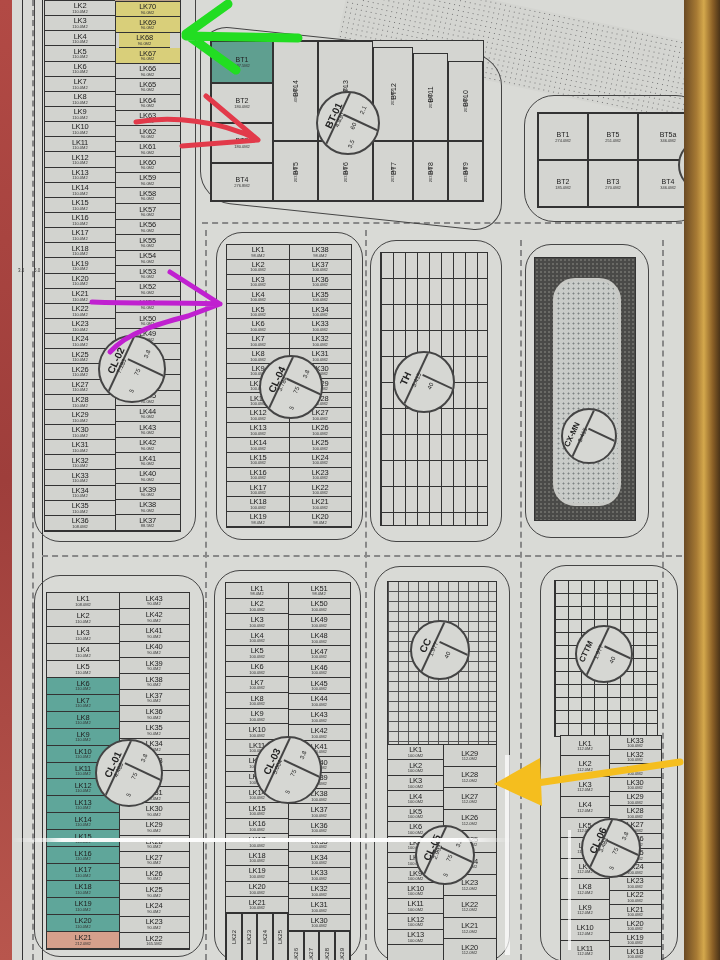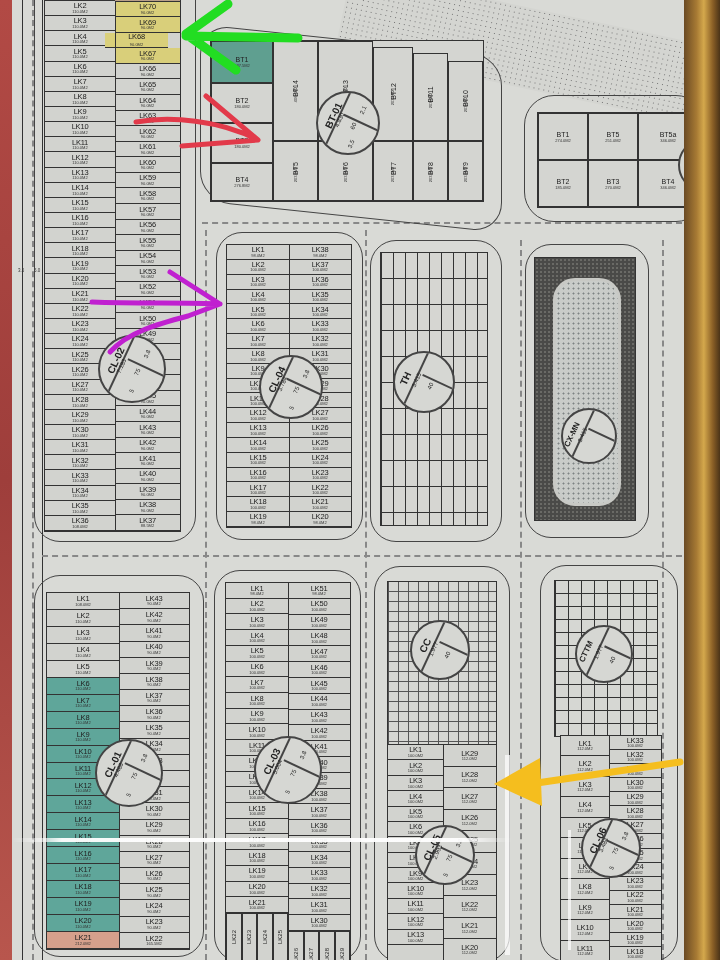--- a/index.html
+++ b/index.html
@@ -214,21 +214,21 @@
       </div>
       <div class="lot brownish" style="left: 70px; top: -15px; width: 65px; height: 15.5714px;"></div>
       <div class="lot yellow" style="left: 70px; top: 0.571429px; width: 65px; height: 15.5714px;">
         <span class="id">LK70</span>
         <span class="area">90.0M2</span>
       </div>
       <div class="lot yellow" style="left: 70px; top: 16.1429px; width: 65px; height: 15.5714px;">
         <span class="id">LK69</span>
         <span class="area">90.0M2</span>
       </div>
-      <div class="lot yellow" style="left: 60px; top: 31.7143px; width: 63px; height: 15.5714px; justify-content: space-between;">
+      <div class="lot yellow" style="left: 74px; top: 31.7143px; width: 51px; height: 15.5714px;">
         <span class="id">LK68</span>
         <span class="area">90.0M2</span>
       </div>
       <div class="lot yellow" style="left: 70px; top: 47.2857px; width: 65px; height: 15.5714px;">
         <span class="id">LK67</span>
         <span class="area">90.0M2</span>
       </div>
       <div class="lot " style="left: 70px; top: 62.8571px; width: 65px; height: 15.5714px;">
         <span class="id">LK66</span>
         <span class="area">90.0M2</span>

